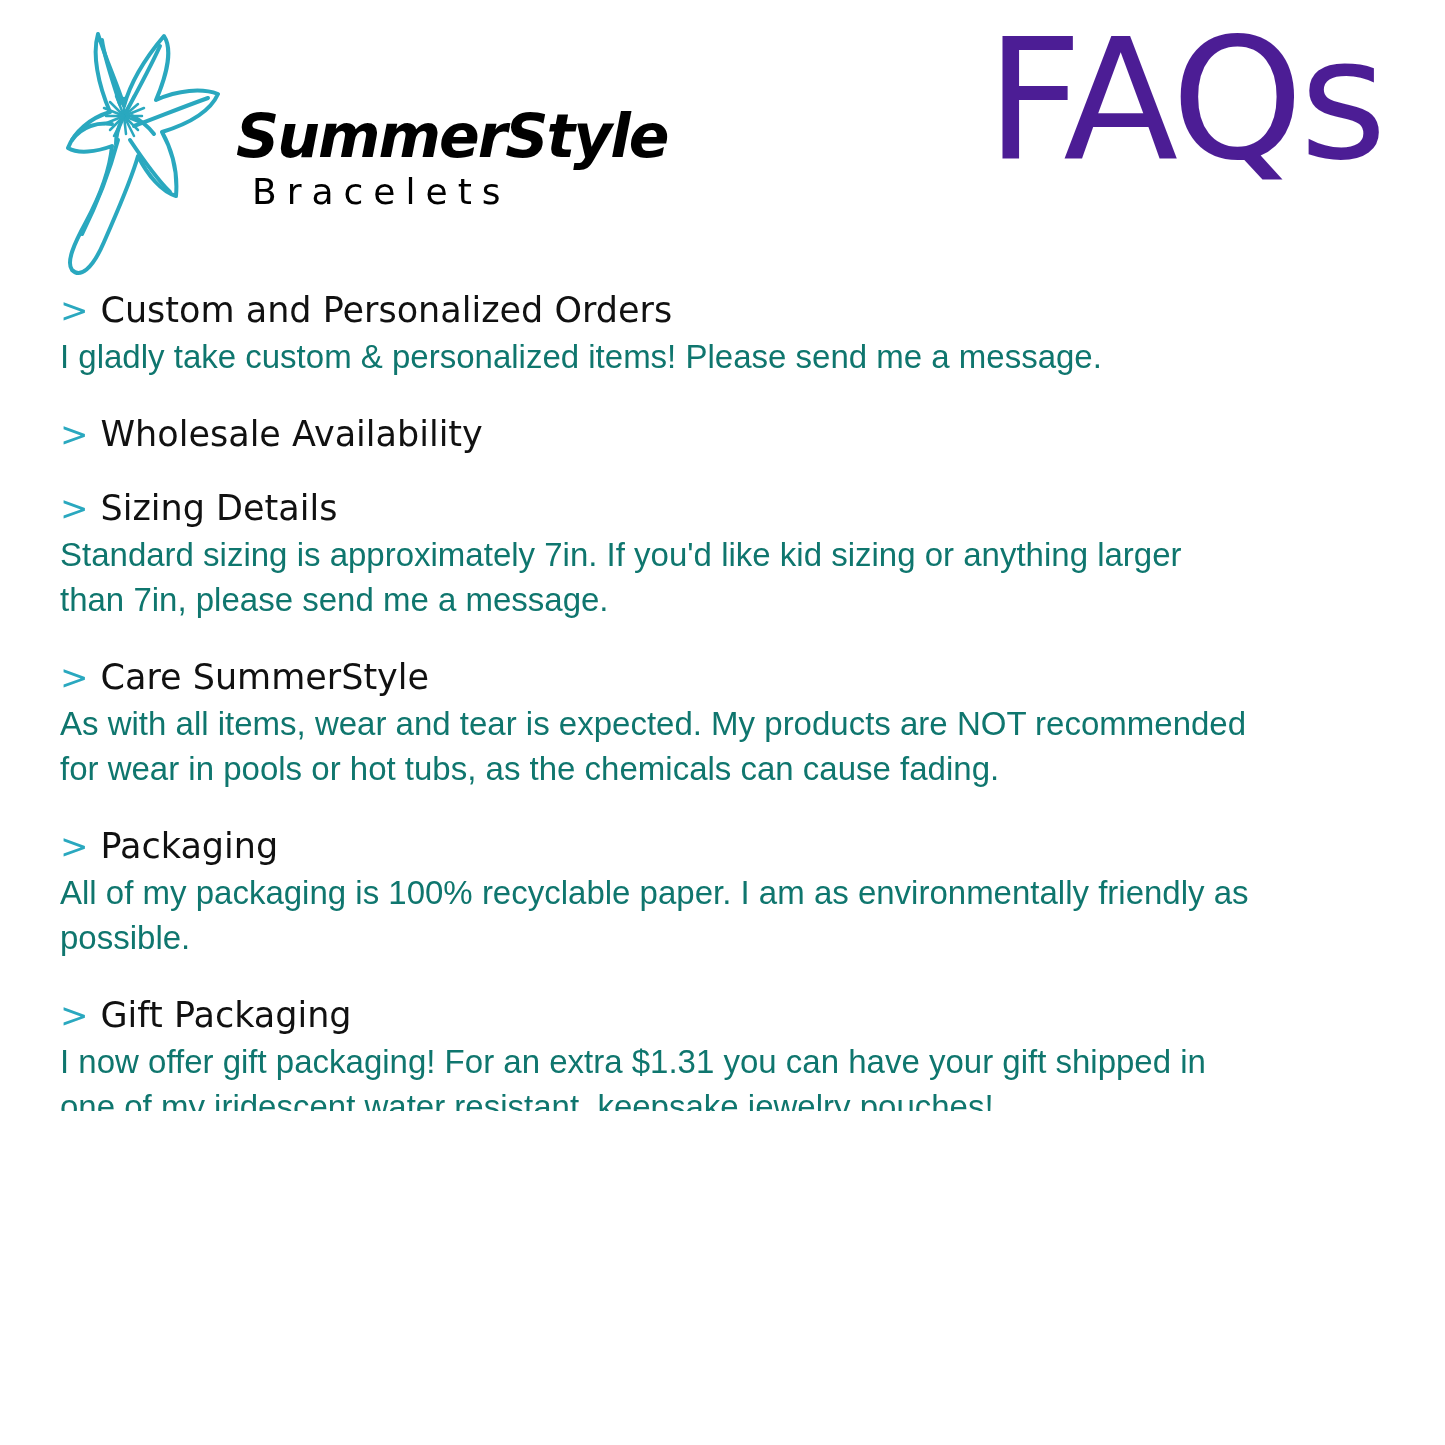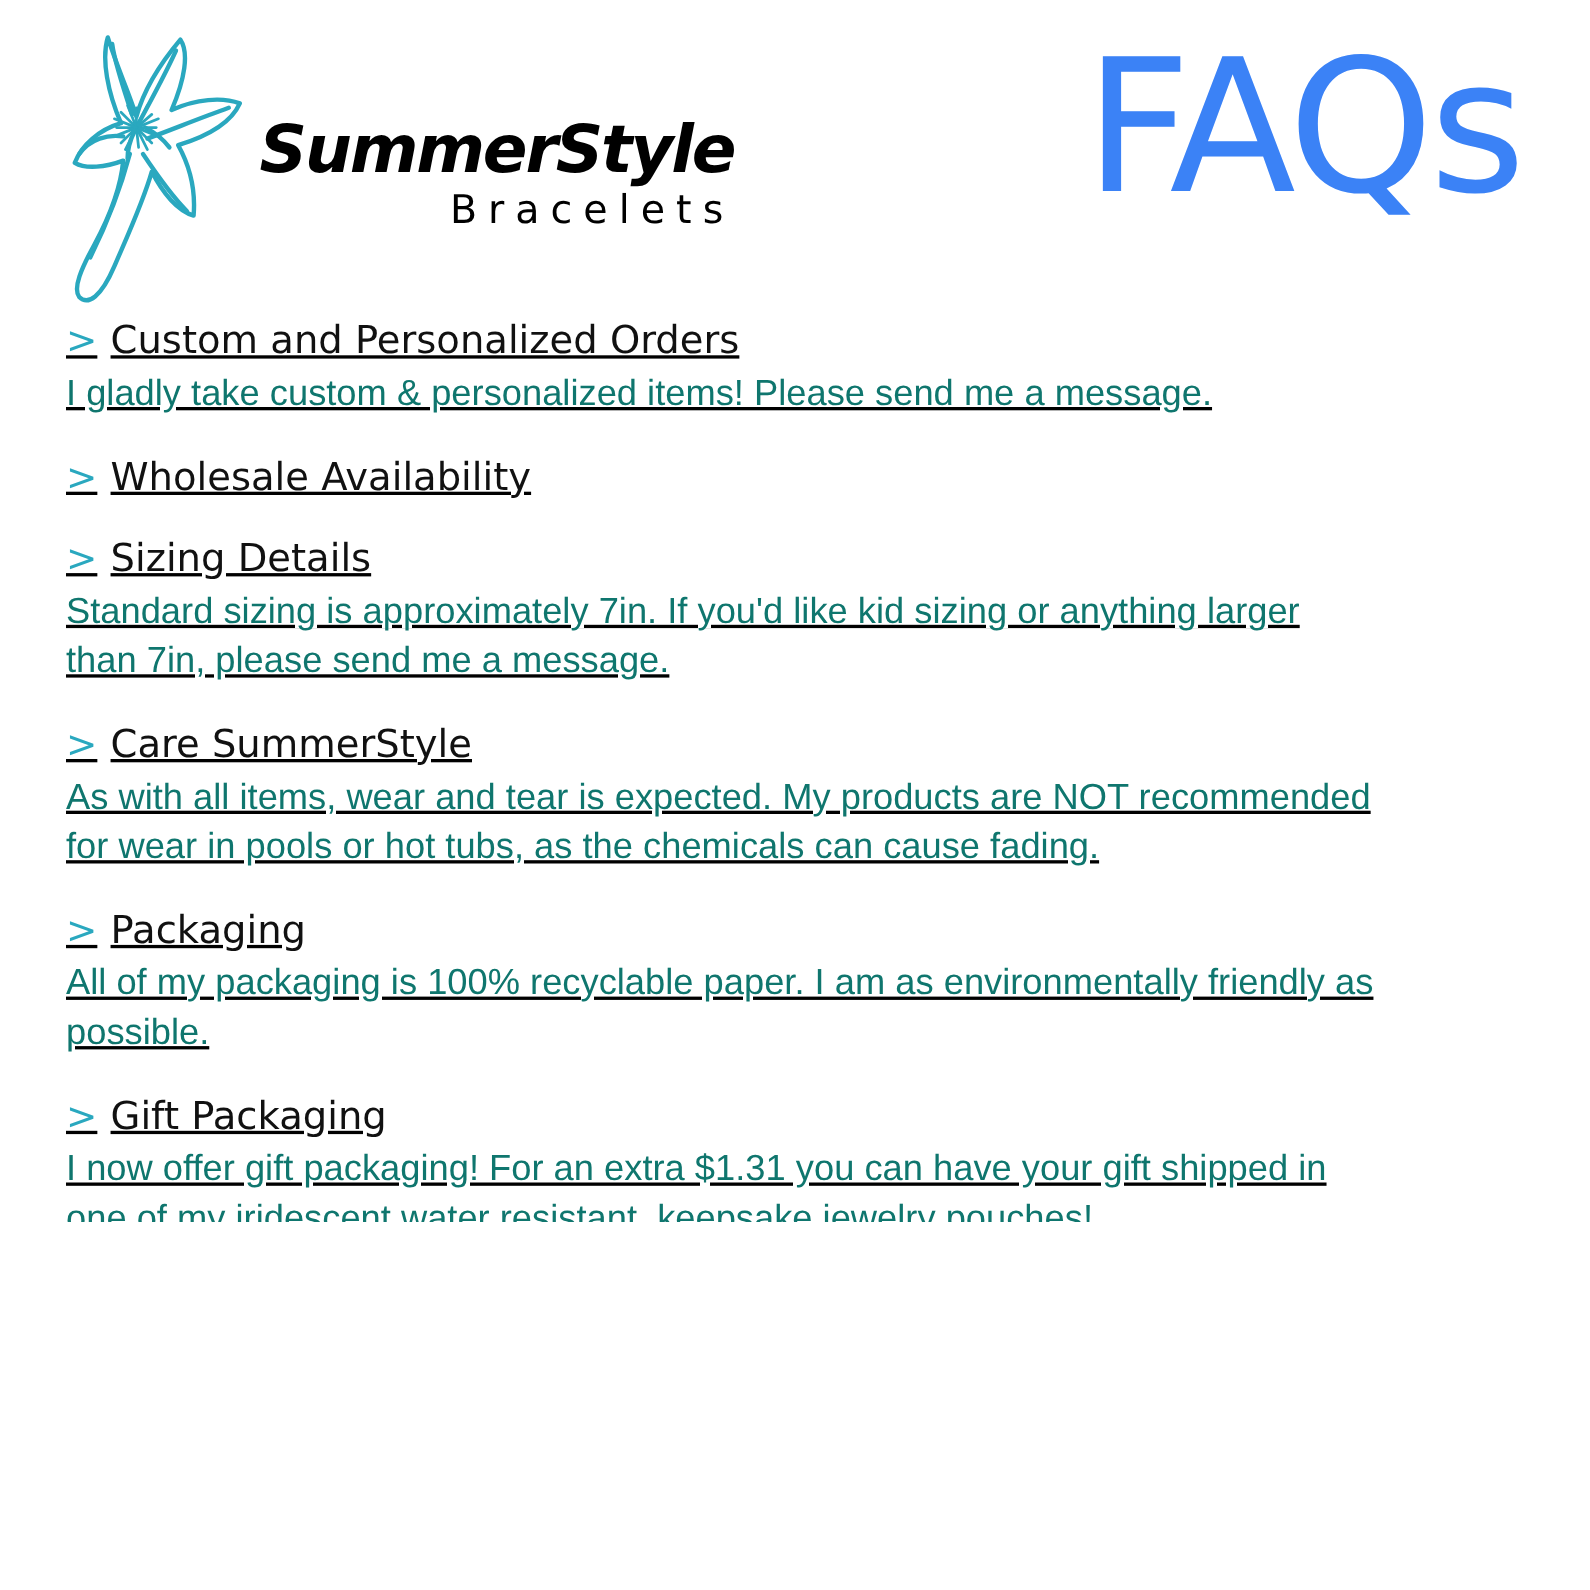--- a/index.html
+++ b/index.html
@@ -7,21 +7,20 @@
     padding: 0;
     background: #ffffff;
   }
   .page {
     position: relative;
     width: 1445px;
     height: 1111px;
     background: #ffffff;
     font-family: "Liberation Sans", sans-serif;
     overflow: hidden;
-    text-decoration: underline;
   }
 
   
   .header {
     position: relative;
     height: 290px;
   }
   .logo-block {
     position: absolute;
     left: 60px;
@@ -46,33 +45,33 @@
     letter-spacing: -2px;
     color: #000000;
     line-height: 0.95;
     white-space: nowrap;
   }
   .brand-line2 {
     font-family: "DejaVu Sans", sans-serif;
     font-size: 36px;
     letter-spacing: 10px;
     color: #000000;
-    text-align: right;
+    text-align: left;
     margin-top: 6px;
     padding-left: 16px;
   }
   .faq-title {
     position: absolute;
     right: 62px;
-    top: 32px;
+    top: 16px;
     font-family: "DejaVu Sans", sans-serif;
     font-size: 168px;
     font-weight: normal;
     letter-spacing: -4px;
-    color: #3b82f6;
+    color: #4c1d95;
     line-height: 1;
   }
 
   
   .faq-list {
     padding: 0 60px 0 60px;
   }
   .faq-item {
     margin-bottom: 34px;
   }

